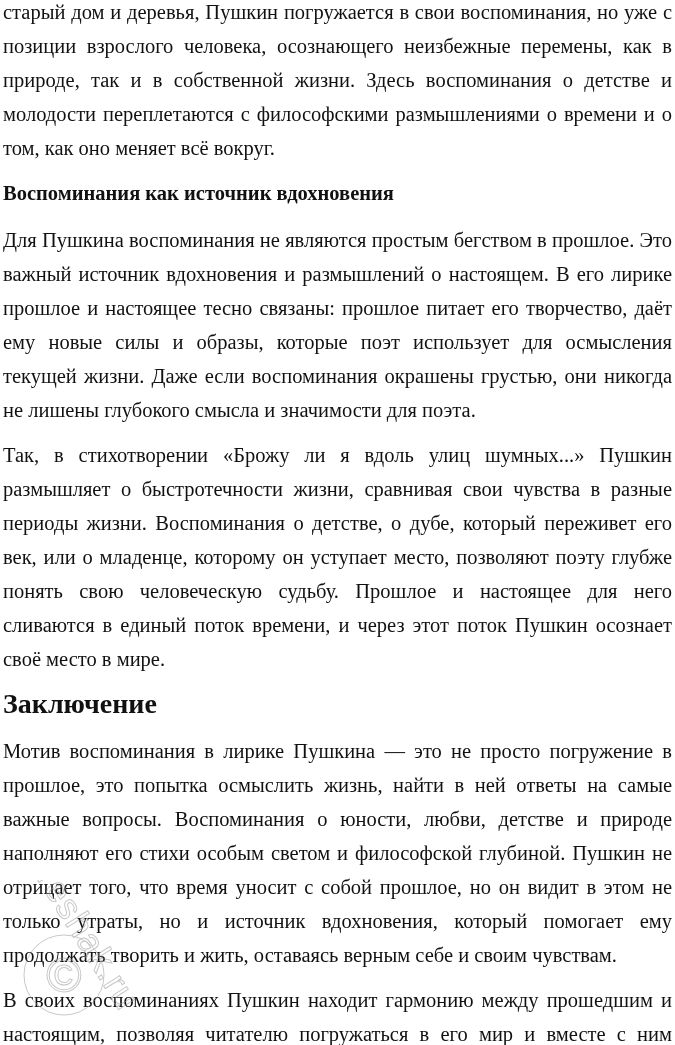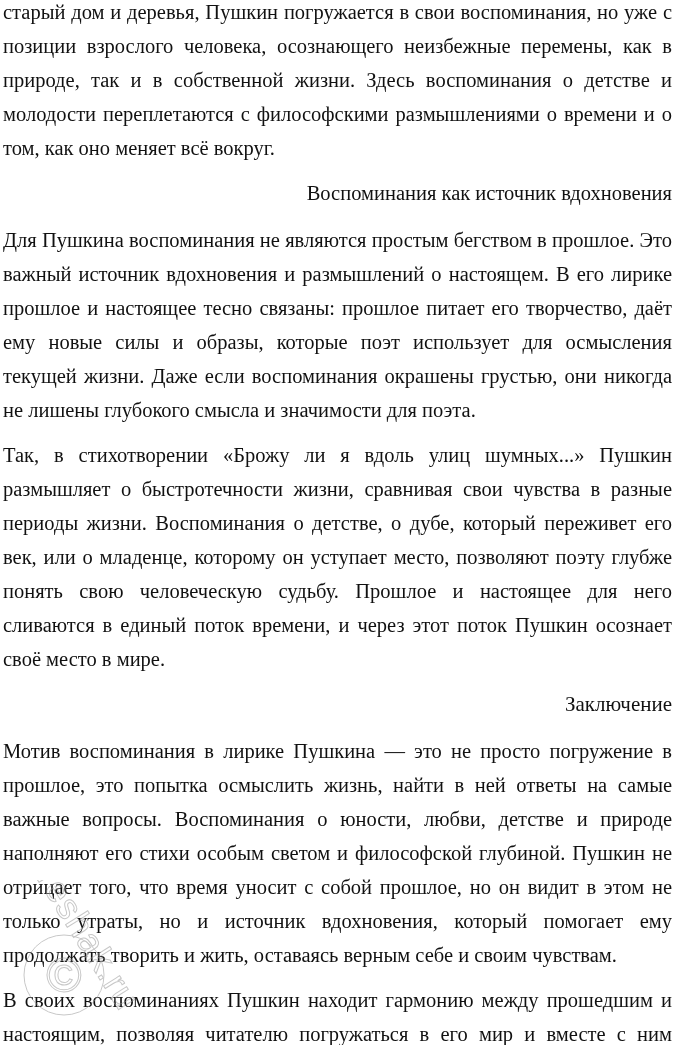--- a/index.html
+++ b/index.html
@@ -23,22 +23,22 @@
     line-height: 34px;
     color: #111111;
   }
   .para {
     margin: 0 0 11px 0;
     text-align: justify;
     text-align-last: left;
   }
   .heading {
     margin: 0 0 13px 0;
-    font-weight: normal;
-    text-align: right;
+    font-weight: bold;
+    text-align: left;
   }
   .para b {
     font-weight: normal;
   }
   .watermark {
     position: absolute;
     left: 12px;
     top: 880px;
     width: 130px;
     height: 160px;
@@ -58,21 +58,21 @@
   <h2 class="heading para-heading" style="font-size:20.5px;line-height:34px;margin:0 0 13px 0;">Воспоминания как источник вдохновения</h2>
 
   <p class="para">
     <span>Для Пушкина воспоминания не являются простым бегством в прошлое. Это важный </span><b>источник вдохновения</b><span> и размышлений о настоящем. В его лирике прошлое и настоящее тесно связаны: прошлое питает его творчество, даёт ему новые силы и образы, которые поэт использует для осмысления текущей жизни. Даже если воспоминания окрашены грустью, они никогда не лишены глубокого смысла и значимости для поэта.</span>
   </p>
 
   <p class="para">
     <span>Так, в стихотворении «Брожу ли я вдоль улиц шумных...» Пушкин размышляет о быстротечности жизни, сравнивая свои чувства в разные периоды жизни. Воспоминания о детстве, о дубе, который переживет его век, или о младенце, которому он уступает место, позволяют поэту глубже понять свою человеческую судьбу. Прошлое и настоящее для него сливаются в единый поток времени, и через этот поток Пушкин осознает своё место в мире.</span>
   </p>
 
-  <h2 class="heading" style="font-size:21px;line-height:34px;margin:0 0 13px 0;">Заключение</h2>
+  <h2 class="heading" style="font-size:28px;line-height:34px;margin:0 0 13px 0;">Заключение</h2>
 
   <p class="para">
     <span>Мотив воспоминания в лирике Пушкина — это не просто погружение в прошлое, это попытка осмыслить жизнь, найти в ней ответы на самые важные вопросы. Воспоминания о юности, любви, детстве и природе наполняют его стихи особым светом и философской глубиной. Пушкин не отрицает того, что время уносит с собой прошлое, но он видит в этом не только утраты, но и источник вдохновения, который помогает ему продолжать творить и жить, оставаясь верным себе и своим чувствам.</span>
   </p>
 
   <p class="para">
     <span>В своих воспоминаниях Пушкин находит </span><b>гармонию между прошедшим и настоящим</b><span>, позволяя читателю погружаться в его мир и вместе с ним размышлять о смысле жизни, любви и времени.</span>
   </p>
 
 </div>

